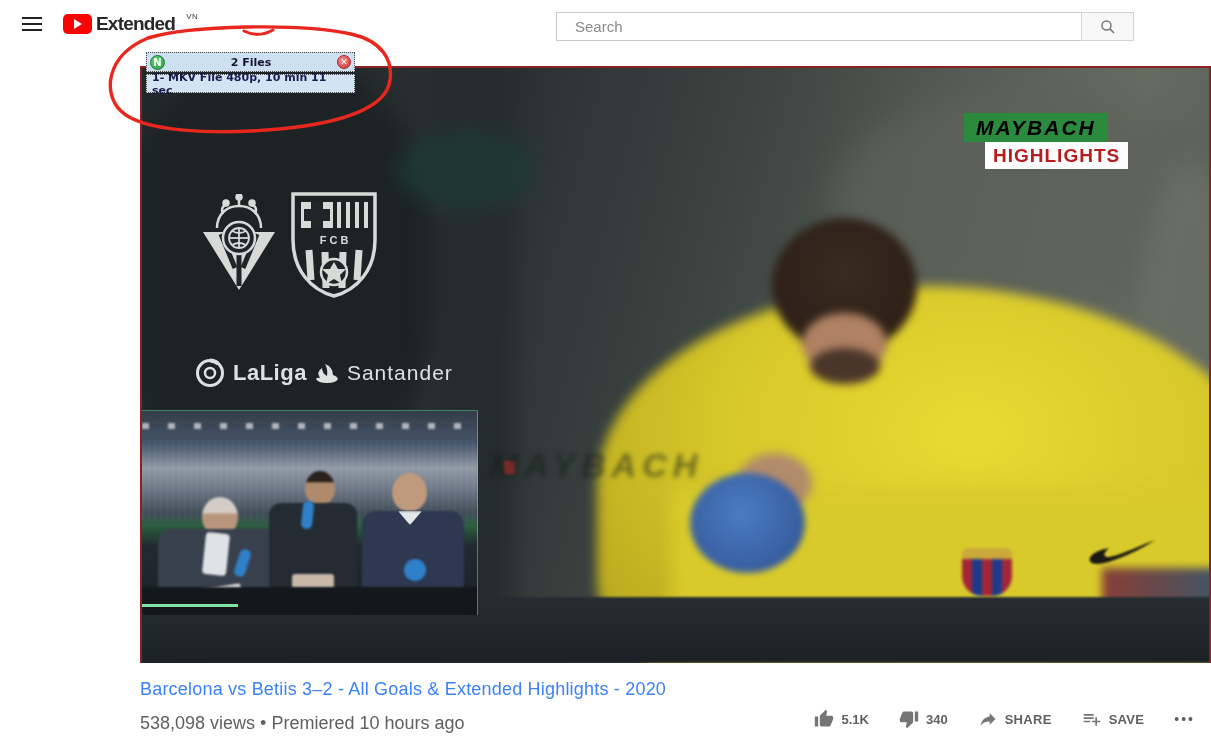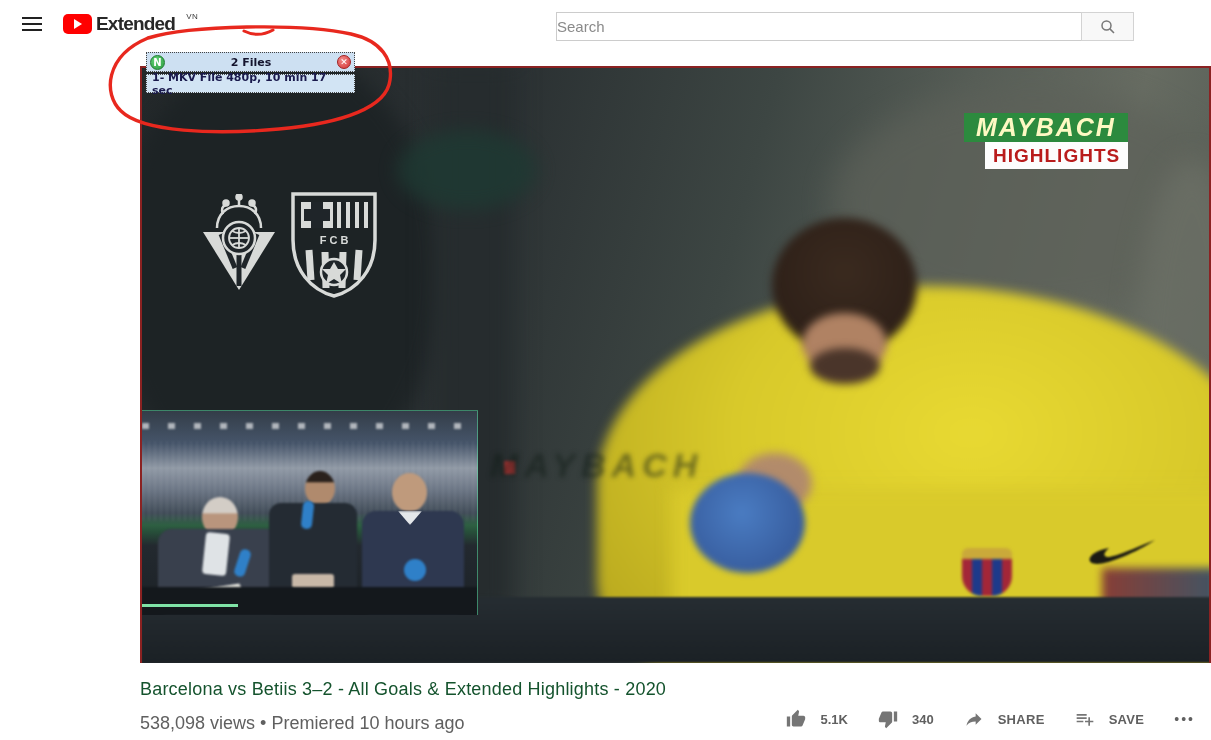--- a/index.html
+++ b/index.html
@@ -11,21 +11,21 @@
   
   .hdr { left:0; top:0; width:1211px; height:48px; background:#fff; z-index:5; }
   .burger { left:22px; top:17px; width:20px; height:14px; cursor:pointer; }
   .burger span { display:block; height:2px; background:#212121; margin-bottom:4px; }
   .logo { left:63px; top:13px; display:flex; align-items:flex-start; cursor:pointer; }
   .logo-badge { width:29px; height:20px; background:#ff0000; border-radius:5px; position:relative; margin-right:4px; margin-top:1px; }
   .logo-badge:after { content:""; position:absolute; left:11px; top:5px; border-left:8px solid #fff; border-top:5px solid transparent; border-bottom:5px solid transparent; }
   .logo-word { font-size:19px; font-weight:bold; letter-spacing:-0.8px; color:#282828; line-height:22px; }
   .logo-region { font-size:8px; color:#3c3c3c; margin-left:11px; margin-top:-1px; letter-spacing:0.5px; }
   .search-wrap { left:556px; top:12px; display:flex; }
-  .search-input { width:525px; height:29px; border:1px solid #ccc; border-right:none; padding:0 0; font-size:15px; color:#111; outline:none; font-family:"Liberation Sans",sans-serif; }
+  .search-input { width:525px; height:29px; border:1px solid #ccc; border-right:none; padding:0 18px; font-size:15px; color:#111; outline:none; font-family:"Liberation Sans",sans-serif; }
   .search-input::placeholder { color:#8a8a8a; }
   .search-btn { width:53px; height:29px; background:#f8f8f8; border:1px solid #d3d3d3; display:flex; align-items:center; justify-content:center; cursor:pointer; }
 
   
   .vid { left:140px; top:66px; width:1071px; height:597px; background:#2b3133;
          border:2px solid #8b2222; border-bottom:none; overflow:hidden; z-index:1; }
   .vid .ph { position:absolute; }
   .bgmain { left:0; top:0; width:1069px; height:595px;
     background:linear-gradient(105deg,#23282a 0%,#2a3032 30%,#3d4643 52%,#565d56 68%,#676c62 82%,#4c544e 100%); }
   .blob { border-radius:50%; }
@@ -50,21 +50,21 @@
   .swoosh { left:945px; top:470px; filter:blur(1px); }
   .deskband { left:0; top:529px; width:1069px; height:66px; background:linear-gradient(180deg,#262d32 0%,#20262b 55%,#1b2125 100%); filter:blur(1px); }
 
   
   .wm { left:348px; top:378px; font-size:34px; font-weight:bold; font-style:italic; letter-spacing:6px;
         color:rgba(14,26,20,.5); filter:blur(2.5px); }
   .wmdot { left:362px; top:393px; width:11px; height:13px; background:#a23333; filter:blur(1.5px); }
 
   
   .banner1 { left:822px; top:45px; height:29px; padding:0 12px; background:#2c8a3e; display:flex; align-items:center; }
-  .banner1 span { font-size:25px; font-weight:bold; font-style:italic; letter-spacing:2px; color:#fef9c3; }
+  .banner1 span { font-size:21px; font-weight:bold; font-style:italic; letter-spacing:2px; color:#000000; }
   .banner2 { left:843px; top:74px; height:27px; padding:0 8px; background:#fdfdfd; display:flex; align-items:center; }
   .banner2 span { font-size:19px; font-weight:bold; letter-spacing:1px; color:#b91c1c; }
 
   
   .crest { opacity:.92; filter:blur(.5px); }
   .laliga { left:53px; top:290px; display:flex; align-items:center; gap:8px; filter:blur(.5px); opacity:.95; }
   .laliga .txt { color:#e9ecea; font-size:22px; font-weight:bold; letter-spacing:.5px; }
   .laliga .txt2 { color:#e9ecea; font-size:21px; font-weight:normal; letter-spacing:1px; }
 
   
@@ -85,24 +85,24 @@
   .pop-head { height:20px; background:#cde0f2; border:1px dotted #444; display:flex; align-items:center; padding:0 3px; }
   .pop-title { flex:1; text-align:center; font-size:11px; font-weight:bold; color:#14142e; }
   .pop-ico-n { width:15px; height:15px; border-radius:50%; background:radial-gradient(circle at 35% 30%, #5ecf72, #2f9e43); color:#fff; font-size:10px; font-weight:bold; display:flex; align-items:center; justify-content:center; border:1px solid #1d7a30; }
   .pop-close { width:14px; height:14px; border-radius:50%; background:radial-gradient(circle at 35% 30%, #f08a8a, #d63434); color:#fff; font-size:9px; font-weight:bold; display:flex; align-items:center; justify-content:center; border:1px solid #a02020; cursor:pointer; line-height:1; }
   .pop-row { height:19px; margin-top:2px; background:#d2e4f4; border:1px dotted #444; display:flex; align-items:center; padding:0 5px; font-size:11px; font-weight:bold; color:#1a1a4d; cursor:pointer; }
 
   
   .annot { left:96px; top:22px; z-index:60; pointer-events:none; }
 
   
-  .vtitle { left:140px; top:679px; font-size:18px; color:#14532d; letter-spacing:.2px; }
+  .vtitle { left:140px; top:679px; font-size:18px; color:#3b82f6; letter-spacing:.2px; }
   .stats  { left:140px; top:713px; font-size:18px; color:#606060; }
   .actions { top:709px; right:16px; display:flex; align-items:center; gap:30px; position:absolute; color:#606060; }
-  .act { display:flex; align-items:center; gap:14px; cursor:pointer; }
+  .act { display:flex; align-items:center; gap:7px; cursor:pointer; }
   .act .lbl { font-size:13px; font-weight:bold; letter-spacing:.3px; color:#606060; }
   .act .cnt { font-size:13px; font-weight:bold; color:#606060; }
   .act svg { fill:#757575; }
   .more { font-size:14px; letter-spacing:2px; color:#606060; cursor:pointer; }
 </style>
 </head>
 <body>
 
 <div class="page">
 
@@ -191,20 +191,32 @@
       <g stroke="#e8eae8" stroke-width="7">
         <line x1="22" y1="62" x2="24" y2="92"></line>
           <line x1="38" y1="64" x2="39" y2="100"></line>
         <line x1="56" y1="64" x2="55" y2="100"></line>
           <line x1="72" y1="62" x2="70" y2="92"></line>
       </g>
       <circle cx="47" cy="84" r="13" fill="#20262a" stroke="#e8eae8" stroke-width="2.5"></circle>
       <path d="M47,74 l4,7 h8 l-6,6 2,9 -8,-5 -8,5 2,-9 -6,-6 h8 z" fill="#e8eae8"></path>
     </svg>
 
+    <div class="ph laliga">
+      <svg width="30" height="30" viewBox="0 0 30 30">
+        <circle cx="15" cy="15" r="12.5" fill="none" stroke="#e9ecea" stroke-width="3"></circle>
+        <circle cx="15" cy="15" r="5" fill="none" stroke="#e9ecea" stroke-width="2.5"></circle>
+        <path d="M15,2.5 a12.5,12.5 0 0 1 8,3" stroke="#e9ecea" stroke-width="4" fill="none"></path>
+      </svg>
+      <span class="txt">LaLiga</span>
+      <svg width="24" height="22" viewBox="0 0 24 22">
+        <path d="M5,16 q-4,-6 2,-10 q0,5 5,8 q1,-7 -2,-12 q8,3 8,11 q4,1 5,4 q-2,4 -11,4 q-9,0 -11,-4 q1,-2 4,-1 z" fill="#e9ecea"></path>
+      </svg>
+      <span class="txt2">Santander</span>
+    </div>
 
     <div class="ph inset">
       <div class="lights"></div>
       <div class="crowd"></div>
 
       <div class="f-head" style="left:60px; top:86px; width:36px; height:40px; background:linear-gradient(180deg,#d3cdc6 40%,#b9957d 42%);"></div>
       <div style="left:16px; top:118px; width:122px; height:88px; background:#39404d; border-radius:14px;"></div>
       <div style="left:62px; top:122px; width:24px; height:42px; background:#dfe3e6; border-radius:4px; transform:rotate(6deg);"></div>
       <div class="mic" style="left:95px; top:138px; transform:rotate(18deg);"></div>
       <div style="left:52px; top:176px; width:48px; height:22px; background:#e8e8e2; transform:rotate(-9deg); border-radius:2px;"></div>
@@ -229,21 +241,21 @@
       <span>HIGHLIGHTS</span>
     </div>
   </div>
 
   <div class="abs popup">
     <div class="pop-head">
       <div class="pop-ico-n">N</div>
       <div class="pop-title">2 Files</div>
       <div class="pop-close">✕</div>
     </div>
-    <div class="pop-row">1- MKV File 480p, 10 min 17 sec</div>
+    <div class="pop-row">1- MKV File 480p, 10 min 11 sec</div>
   </div>
 
   <svg class="abs annot" width="302" height="122" viewBox="0 0 302 122">
     <path d="M 52,16 C 95,3 205,1 255,12 C 286,19 297,38 294,58 C 291,85 248,101 183,107 C 118,113 46,110 25,89 C 7,72 9,34 52,16" fill="none" stroke="#e8281e" stroke-width="3.4" stroke-linecap="round"></path>
     <path d="M 148,9 C 158,14 168,13 177,8" fill="none" stroke="#e8281e" stroke-width="3" stroke-linecap="round"></path>
   </svg>
 
   <div class="abs vtitle">Barcelona vs Betiis 3–2 - All Goals &amp; Extended Highlights - 2020</div>
   <div class="abs stats">538,098 views • Premiered 10 hours ago</div>
 

